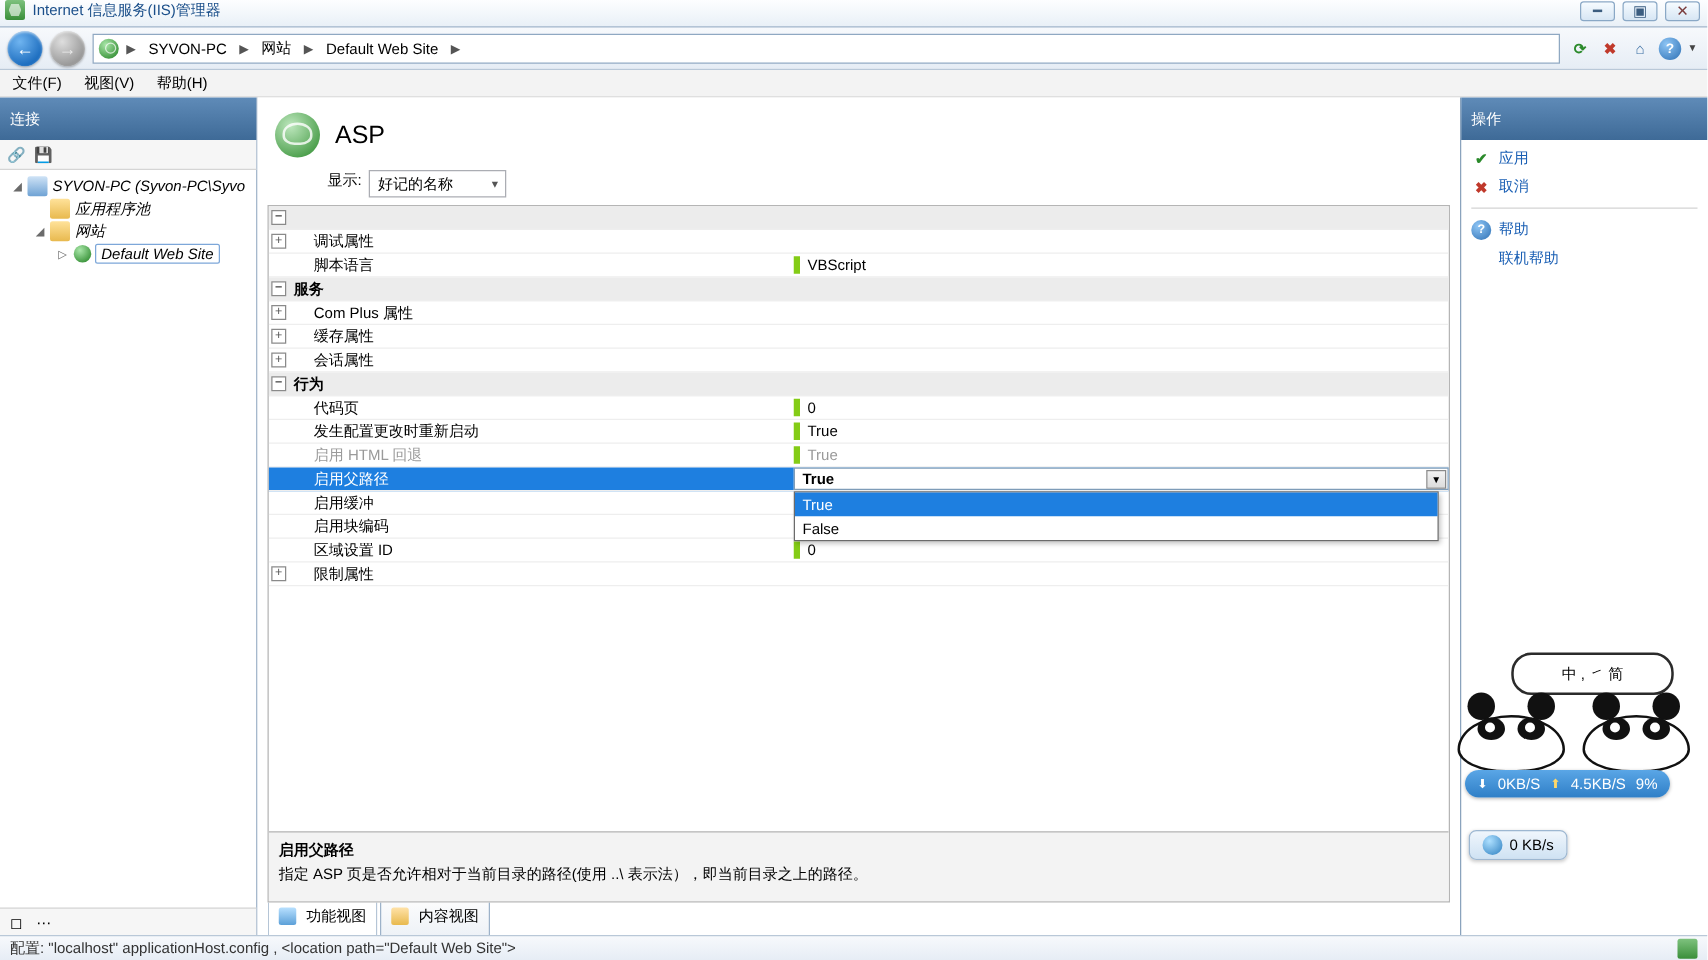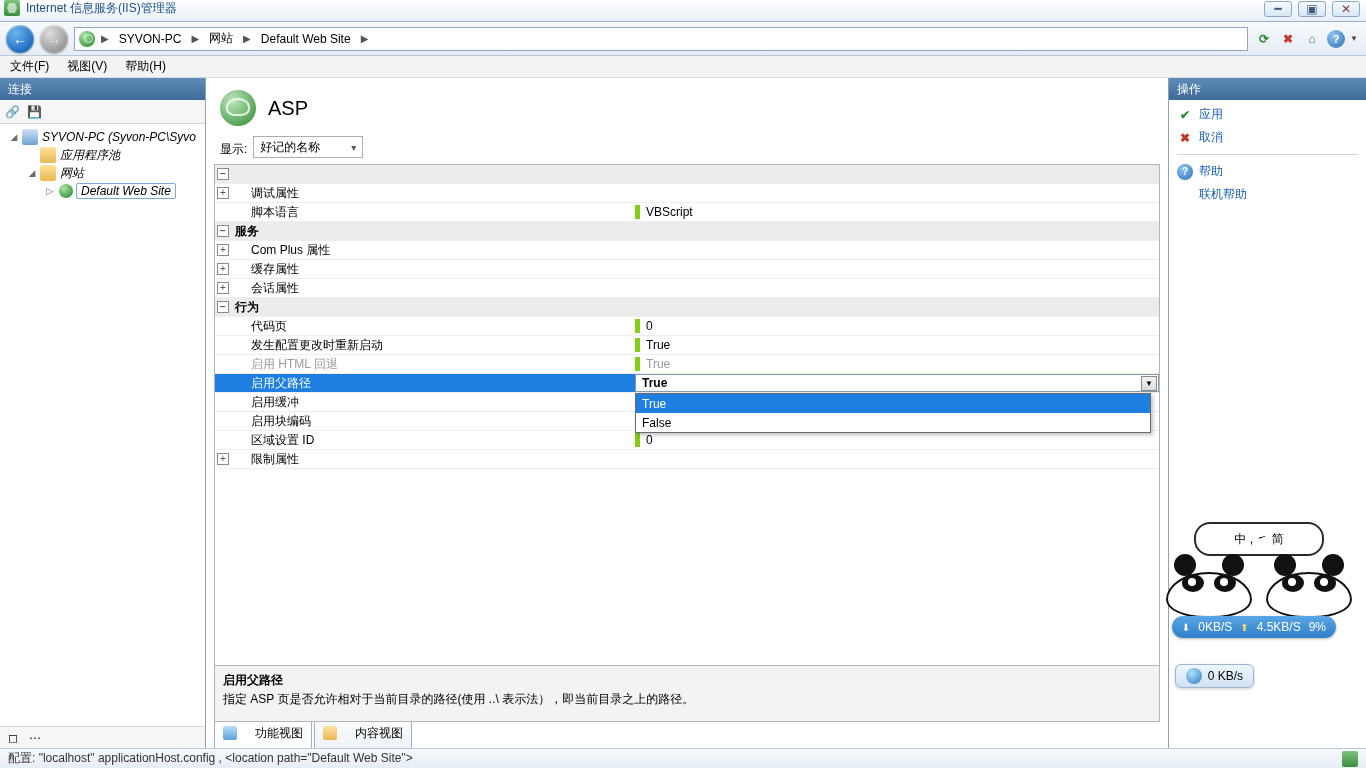--- a/index.html
+++ b/index.html
@@ -33,42 +33,42 @@
 
 
 .menubar { height:22px; background:#f3f3f3; border-bottom:1px solid #d9d9d9; display:flex; align-items:center; padding:0 10px; gap:18px; }
 .menuitem { color:#000;text-align:right; }
 
 
 .workspace { display:flex; height:calc(768px - 22px - 34px - 22px - 20px); }
 
 
 .leftpanel { width:206px; border-right:1px solid #8aa3bd; display:flex; flex-direction:column; background:#fff; }
-.panel-head { height:22px; background:linear-gradient(#5f8bb8,#3e6a97); color:#fff; display:flex; align-items:center; padding:0 8px; font-weight:normal; }
+.panel-head { height:34px; background:linear-gradient(#5f8bb8,#3e6a97); color:#fff; display:flex; align-items:center; padding:0 8px; font-weight:normal; }
 .panel-tools { height:24px; border-bottom:1px solid #d5d5d5; display:flex; align-items:center; padding:0 4px; gap:4px; background:#f6f6f6; }
 .tool-ico { width:18px; height:18px; display:flex; align-items:center; justify-content:center; border:1px solid transparent; border-radius:2px; }
 .tree { flex:1; padding:4px 0; overflow:auto; }
 .tree-node { display:flex; align-items:center; height:18px; padding-left:4px; gap:2px; white-space:nowrap; }
 .toggle { width:12px; height:12px; display:flex; align-items:center; justify-content:center; font-size:9px; color:#6b6b6b; }
 .node-ico { width:16px; height:16px; display:flex; align-items:center; justify-content:center; }
 .ico-computer { background:linear-gradient(#cfe3f6,#6ea2d4); border-radius:2px; }
 .ico-folder { background:linear-gradient(#ffe29a,#e8b94e); border-radius:2px; }
 .ico-sites { background:linear-gradient(#ffe29a,#e8b94e); border-radius:2px; position:relative; }
 .ico-site { width:14px; height:14px; border-radius:50%; background:radial-gradient(circle at 35% 30%,#a8e6a8,#1e7e1e); }
 .node-label { padding:0 2px;font-style:italic; }
 .node-label.sel { background:#fff; border:1px solid #7da7d9; border-radius:2px; padding:0 4px; }
 .lvl1 { padding-left:8px; } .lvl2 { padding-left:26px; } .lvl3 { padding-left:44px; }
 
 
 .centerpanel { flex:1; display:flex; flex-direction:column; background:#fff; padding:8px 8px 0 8px; }
 .feature-head { display:flex; align-items:center; gap:12px; padding:4px 4px 10px 6px; }
 .feature-ico { width:36px; height:36px; border-radius:50%; background:radial-gradient(circle at 35% 30%,#bde7bd,#2b8a2b); position:relative; }
 .feature-ico::after { content:""; position:absolute; left:6px; top:8px; width:20px; height:14px; border:2px solid rgba(255,255,255,.8); border-radius:50% 50% 40% 40%; }
 .feature-title { font-size:20px; }
-.display-row { display:flex; align-items:flex-end; gap:6px; padding:0 0 6px 6px; }
+.display-row { display:flex; align-items:flex-start; gap:6px; padding:0 0 6px 6px;margin-left:42px; }
 .display-select { height:22px; border:1px solid #abadb3; background:#fff; padding:0 28px 0 6px; display:flex; align-items:center; position:relative; min-width:110px; }
 .display-select::after { content:"▾"; position:absolute; right:6px; color:#555; font-size:10px; }
 
 
 .propgrid { flex:1; border:1px solid #b5b5b5; background:#fff; overflow:hidden; display:flex; flex-direction:column; }
 .pg-row { display:flex; height:19px; align-items:center; border-bottom:1px solid #eee; }
 .pg-row.cat { background:#ececec; font-weight:bold; }
 .pg-toggle { width:16px; display:flex; justify-content:center; color:#555; font-size:10px; }
 .pg-toggle.box { width:12px; height:12px; border:1px solid #8a8a8a; background:#fff; margin:0 2px; line-height:10px; font-size:10px; text-align:center; }
 .pg-name { flex:0 0 404px; padding-left:4px; overflow:hidden; }
@@ -83,21 +83,21 @@
 
 .dropdown-list { border:1px solid #6b6b6b; background:#fff; box-shadow:2px 2px 4px rgba(0,0,0,.25); position:absolute; }
 .dropdown-list .opt { height:19px; display:flex; align-items:center; padding:0 6px; }
 .dropdown-list .opt.hl { background:#1e7fe0; color:#fff; }
 
 .pg-fill { flex:1; }
 .pg-desc { border-top:1px solid #b5b5b5; background:#f3f3f3; padding:6px 8px; height:56px; }
 .pg-desc .t { font-weight:bold; margin-bottom:2px; }
 
 .view-tabs { height:26px; display:flex; align-items:flex-end; gap:2px; padding:4px 0 0 0; }
-.vtab { height:22px; border:1px solid #9db2c9; border-bottom:none; background:linear-gradient(#fdfdfd,#eef2f7); padding:15px 8px; display:flex; align-items:center; gap:18px; border-radius:3px 3px 0 0; }
+.vtab { height:22px; border:1px solid #9db2c9; border-bottom:none; background:linear-gradient(#fdfdfd,#eef2f7); padding:15px 8px; display:flex; align-items:center; gap:8px; border-radius:3px 3px 0 0; }
 .vtab .vi { width:14px; height:14px; border-radius:2px; }
 .vtab.active { background:#fff; }
 .vi-feat { background:linear-gradient(#b8e0ff,#5ca0d8); }
 .vi-cont { background:linear-gradient(#ffe2a8,#e8b94e); }
 
 
 .rightpanel { width:198px; border-left:1px solid #8aa3bd; background:#fff; display:flex; flex-direction:column; }
 .actions { padding:6px 8px; display:flex; flex-direction:column; gap:6px; }
 .action { display:flex; align-items:center; gap:6px; color:#1a5fb4; cursor:pointer; }
 .action .ai { width:16px; height:16px; display:flex; align-items:center; justify-content:center; }
@@ -110,21 +110,21 @@
 .statusbar { height:20px; background:linear-gradient(#f7f9fc,#e6edf5); border-top:1px solid #b9c8d8; display:flex; align-items:center; padding:0 8px; justify-content:space-between; }
 .statusbar .st { color:#333; }
 .st-ico { width:16px; height:16px; background:linear-gradient(#7ec27e,#3a8f3a); border-radius:2px; }
 
 
 .netbar { position:absolute; right:30px; bottom:130px; height:22px; background:linear-gradient(#5aa6e6,#2f7fc7); border-radius:11px; color:#fff; display:flex; align-items:center; padding:0 10px; gap:8px; font-size:11px; box-shadow:0 1px 3px rgba(0,0,0,.3); }
 .netbar .ar { font-size:10px; }
 .kbbadge { position:absolute; right:112px; bottom:80px; height:24px; background:linear-gradient(#f0f6fc,#cfe2f3); border:1px solid #9db7d1; border-radius:6px; display:flex; align-items:center; padding:0 10px; gap:6px; box-shadow:0 1px 3px rgba(0,0,0,.2); }
 .kbbadge .bird { width:16px; height:16px; border-radius:50%; background:radial-gradient(circle at 35% 30%,#aee0ff,#2d7fc0); }
 .pandas { position:absolute; right:14px; bottom:150px; width:186px; height:96px; }
-.speech { position:absolute; top:0; left:28px; width:130px; height:34px; border:2px solid #2b2b2b; border-radius:16px; background:#fff; display:flex; align-items:center; justify-content:center; gap:8px; }
+.speech { position:absolute; top:0; left:43px; width:130px; height:34px; border:2px solid #2b2b2b; border-radius:16px; background:#fff; display:flex; align-items:center; justify-content:center; gap:8px; }
 .panda { position:absolute; bottom:0; width:86px; height:58px; }
 .panda.left { left:0; } .panda.right { right:0; }
 .p-body { width:86px; height:46px; background:#fff; border:2px solid #111; border-radius:50% 50% 45% 45% / 60% 60% 40% 40%; position:absolute; bottom:0; }
 .p-ear { width:22px; height:22px; background:#111; border-radius:50%; position:absolute; top:-6px; }
 .p-ear.l { left:8px; } .p-ear.r { right:8px; }
 .p-eye { width:22px; height:18px; background:#111; border-radius:50%; position:absolute; top:14px; }
 .p-eye.l { left:16px; } .p-eye.r { right:16px; }
 .p-eye::after { content:""; position:absolute; left:6px; top:4px; width:8px; height:8px; background:#fff; border-radius:50%; }
 
 .leftpanel-status { height:22px; border-top:1px solid #d5d5d5; background:#f6f6f6; display:flex; align-items:center; padding:0 4px; gap:4px; }

